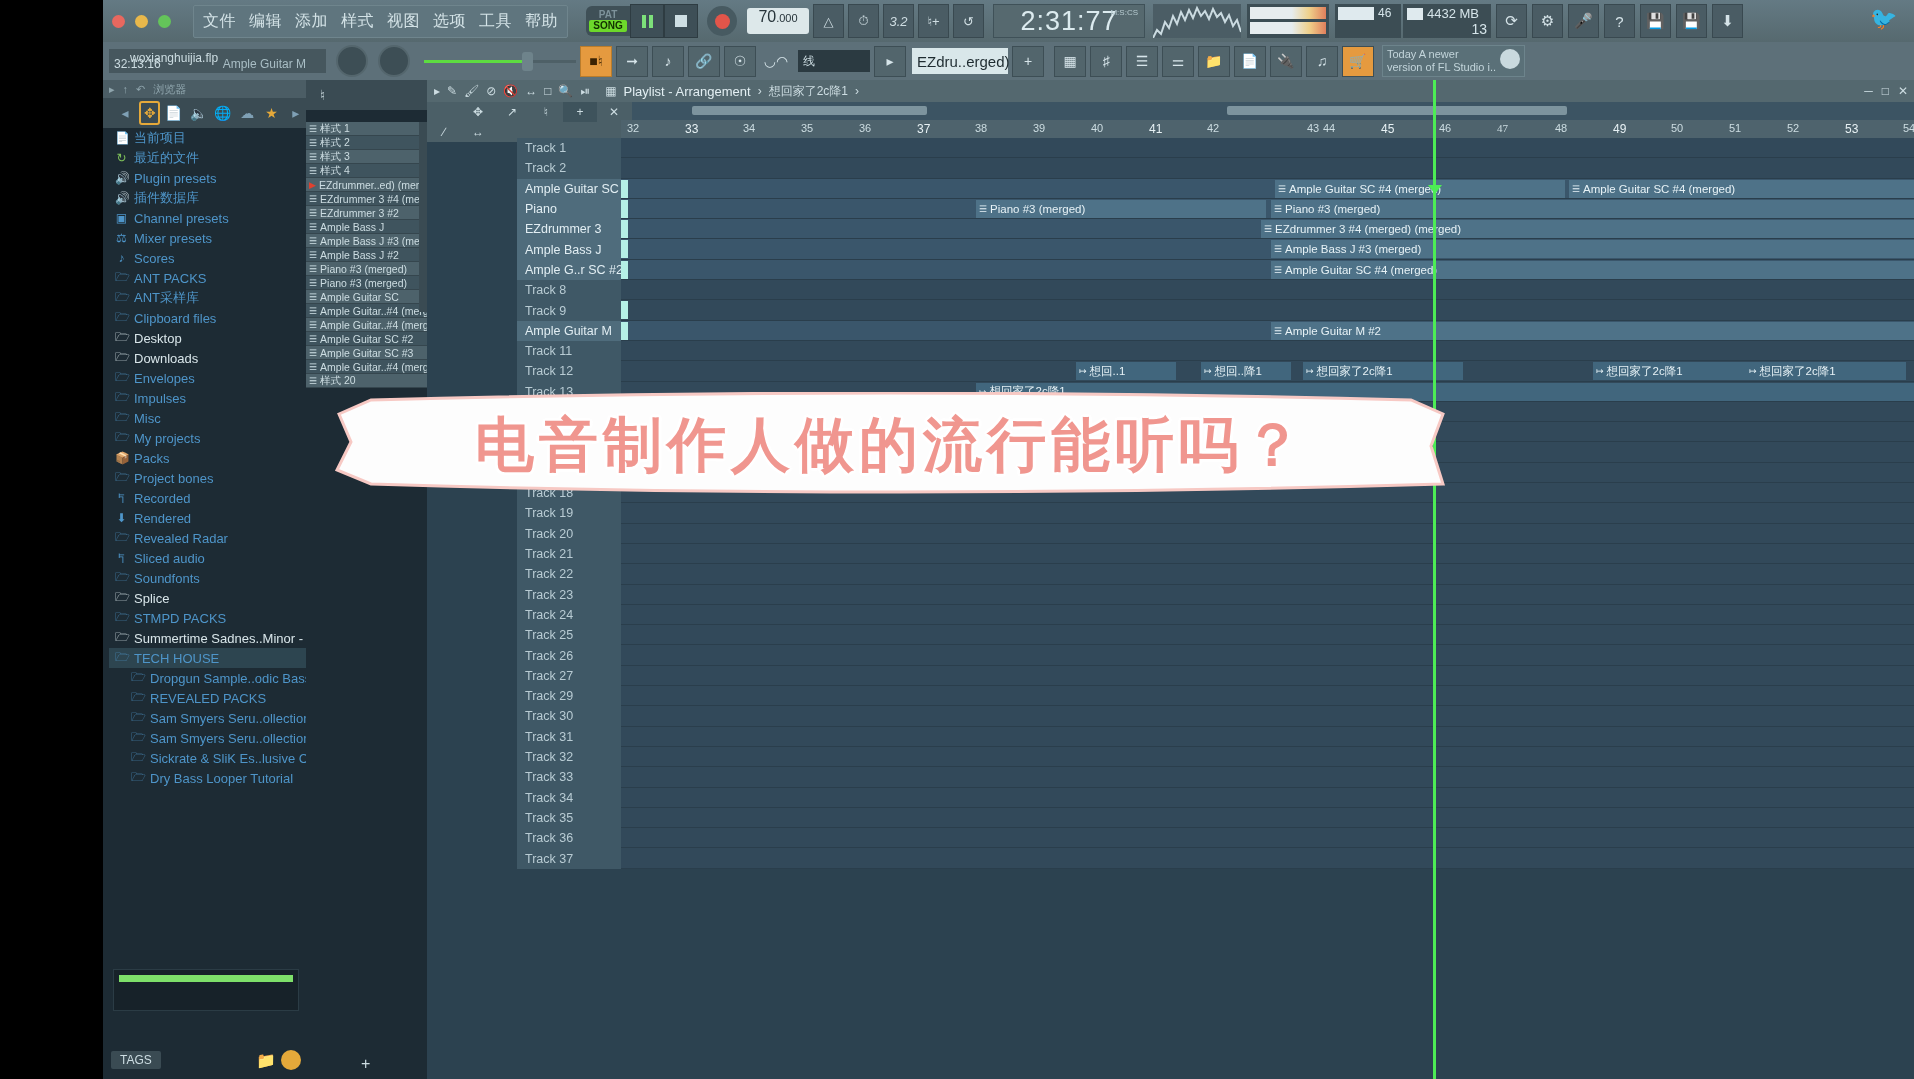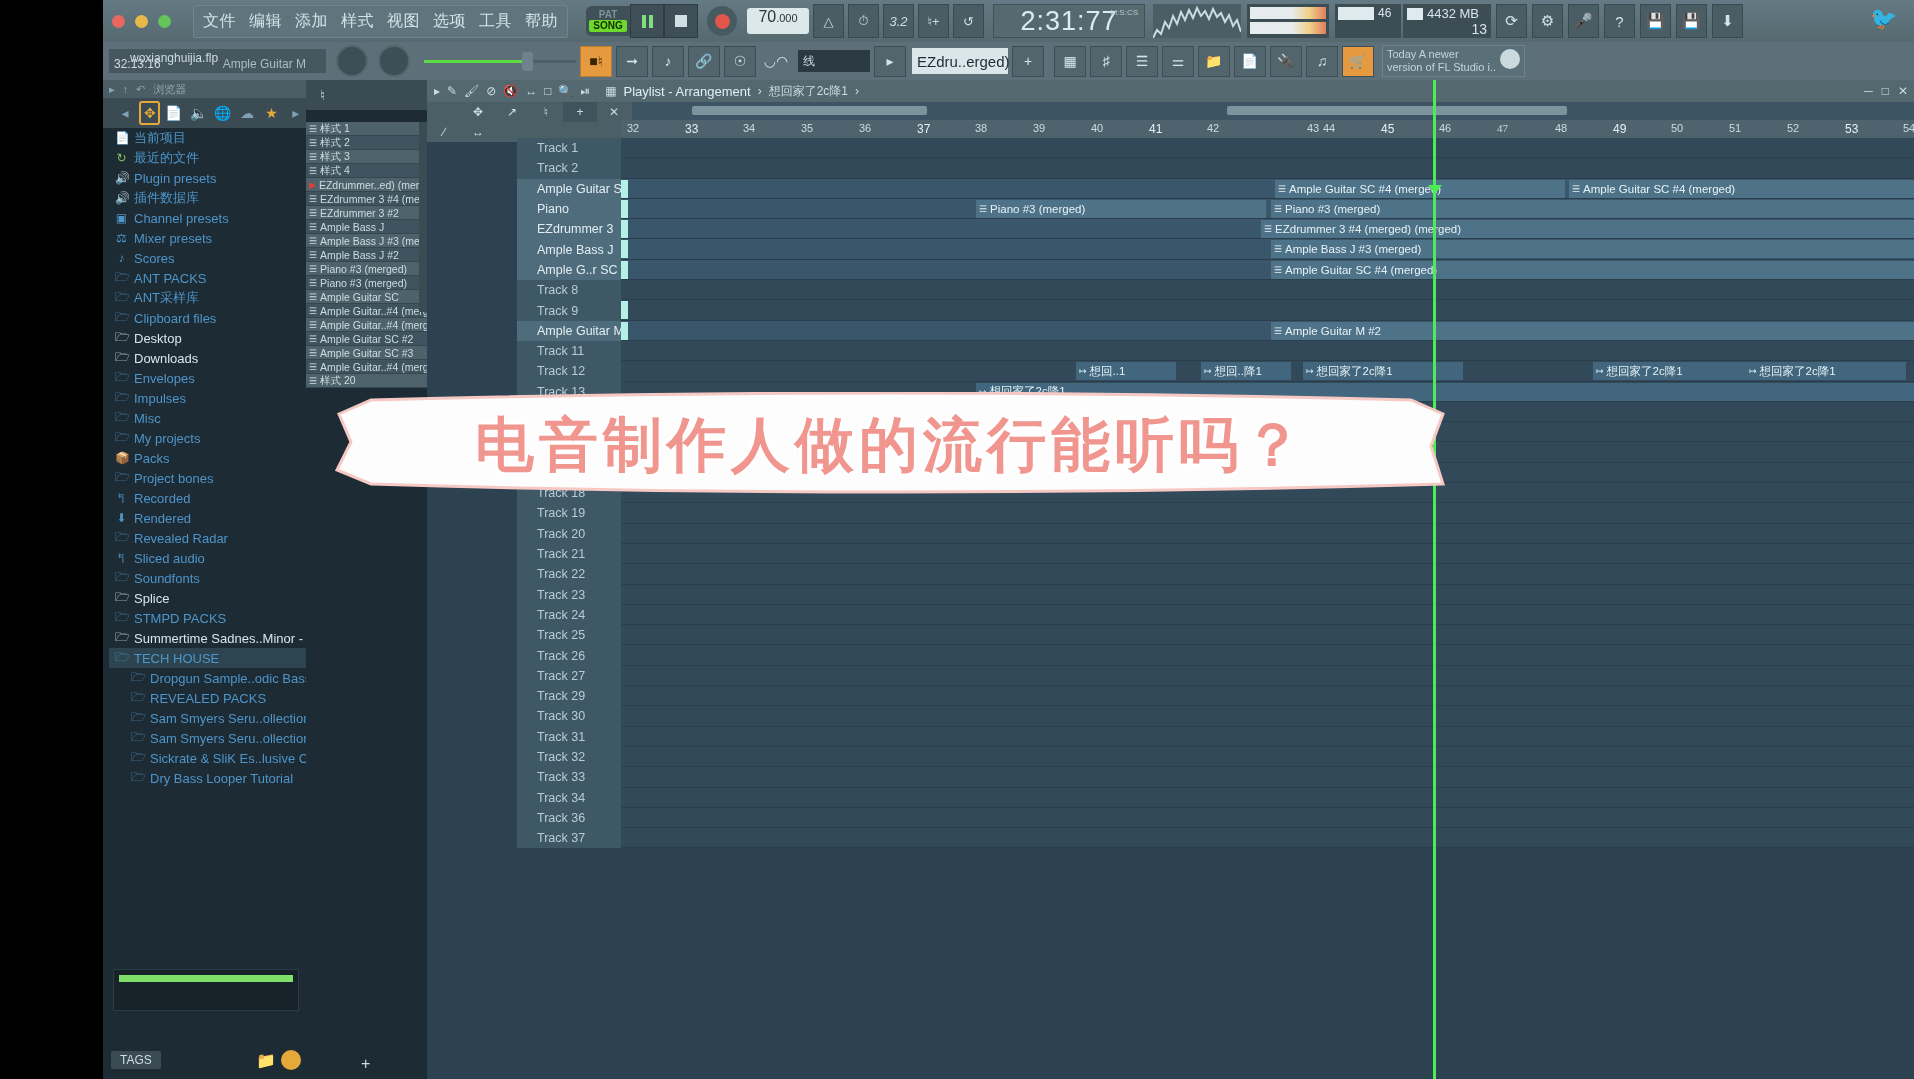--- a/index.html
+++ b/index.html
@@ -134,21 +134,21 @@
   .scrollstrip { position:absolute; left:205px; top:22px; right:0; height:18px; background:#3c5463;}
   .scrollthumb { position:absolute; top:4px; height:9px; background:#7d949e; border-radius:2px;}
 
   .ruler { position:absolute; left:194px; top:40px; right:0; height:18px; background:#4e636d;}
   .rtick { position:absolute; top:2px; color:#cddde2; font-size:11px;}
   .rtick.major { color:#e7f1f4; font-size:12px;}
 
   .tracks { position:absolute; left:0; top:58px; width:1487px; bottom:0; }
   .trow { position:relative; height:20.3px; }
   .thead { position:absolute; left:90px; width:124px; height:20.3px; background:#3f5866;
-           display:flex; align-items:center; color:#b9ccd4; font-size:12.5px; padding-left:20px;}
+           display:flex; align-items:center; color:#b9ccd4; font-size:12.5px; padding-left:8px;}
   .thead.named { background:#4f6c7c; color:#e2eef3; }
   .thead .led { position:absolute; right:5px; width:9px; height:9px; border-radius:50%;
                 background:#79b9e3; border:1px solid #2c4250;}
   .tstrip { position:absolute; left:194px; right:0; height:20.3px; background:#32495a;
             border-bottom:1px solid #2a3e4c;}
   .tstrip.lit { background:#3a566b;}
   .tstrip .marker { position:absolute; left:0; top:1px; width:7px; height:18px; background:#b5f0e6;}
   .clip { position:absolute; top:1px; height:18px; background:#4e7288; color:#e7f2f6;
           font-size:11.5px; display:flex; align-items:center; padding-left:3px; gap:3px;
           white-space:nowrap; overflow:hidden;}
@@ -914,20 +914,27 @@
           </div>
           <div class="trow">
             <div class="thead">
               <span>Track 34</span>
               <span class="led"></span>
             </div>
             <div class="tstrip"></div>
           </div>
           <div class="trow">
             <div class="thead">
+              <span>Track 35</span>
+              <span class="led"></span>
+            </div>
+            <div class="tstrip"></div>
+          </div>
+          <div class="trow">
+            <div class="thead">
               <span>Track 36</span>
               <span class="led"></span>
             </div>
             <div class="tstrip"></div>
           </div>
           <div class="trow">
             <div class="thead">
               <span>Track 37</span>
               <span class="led"></span>
             </div>

